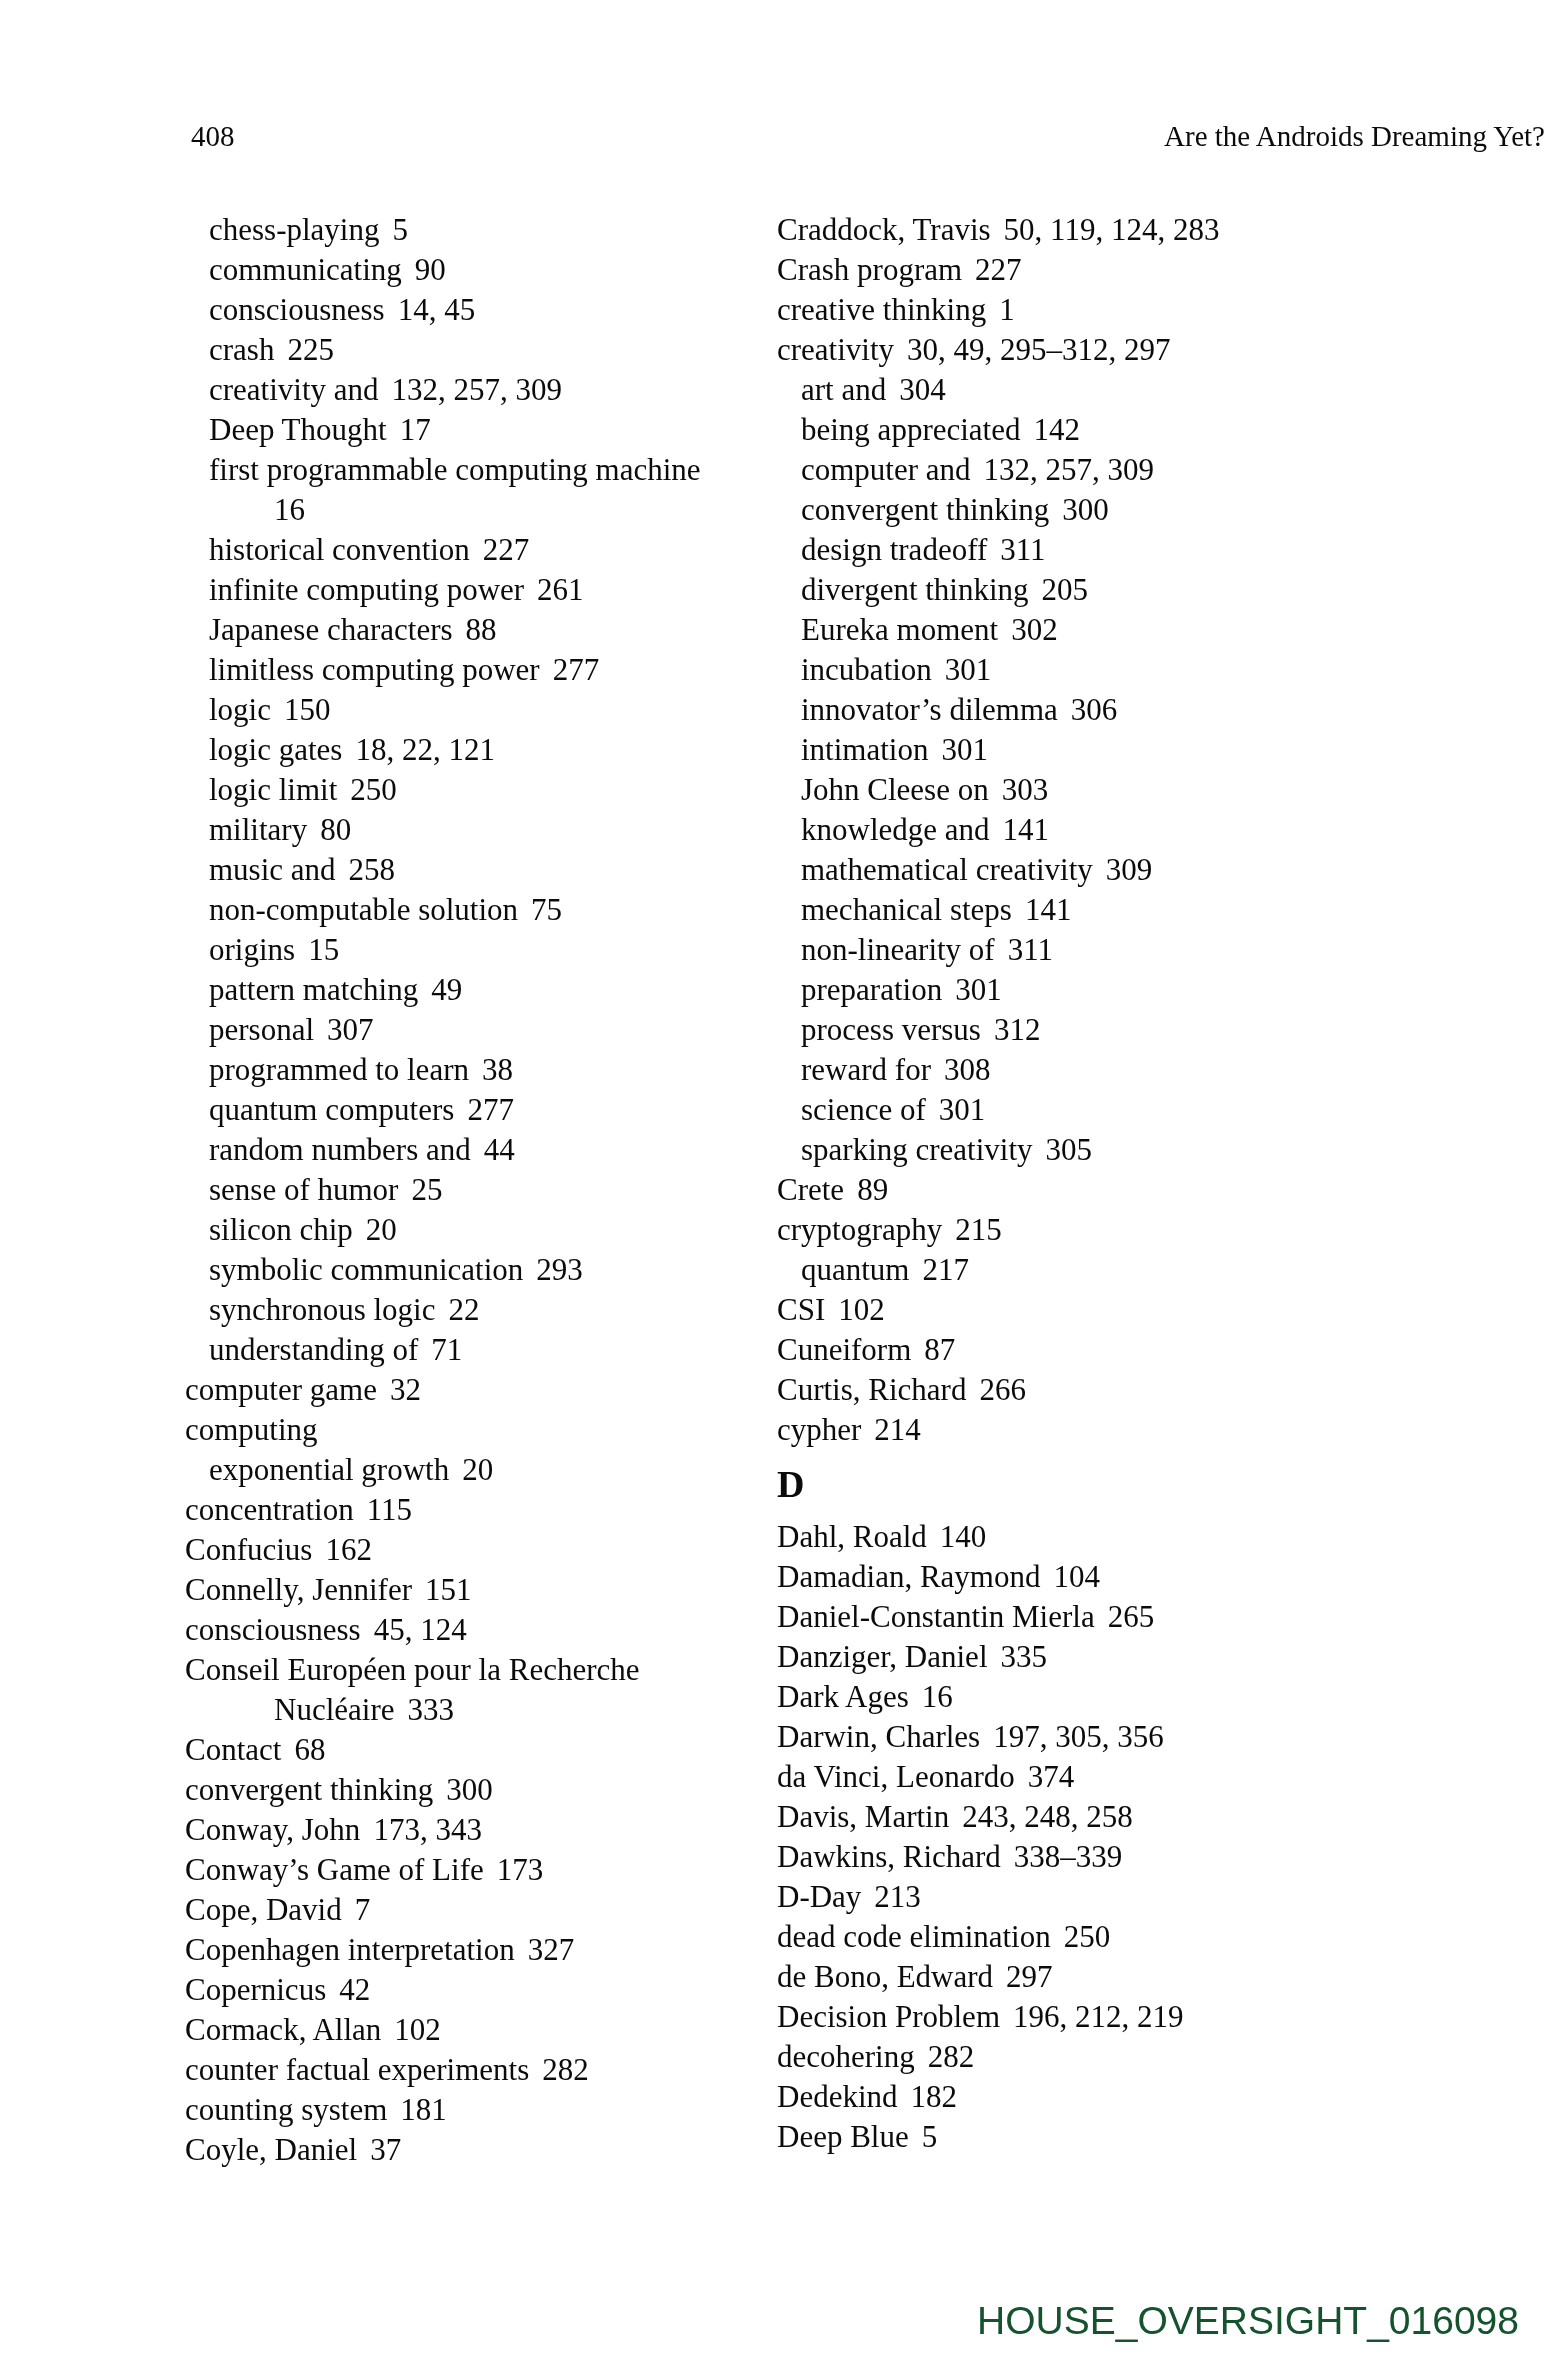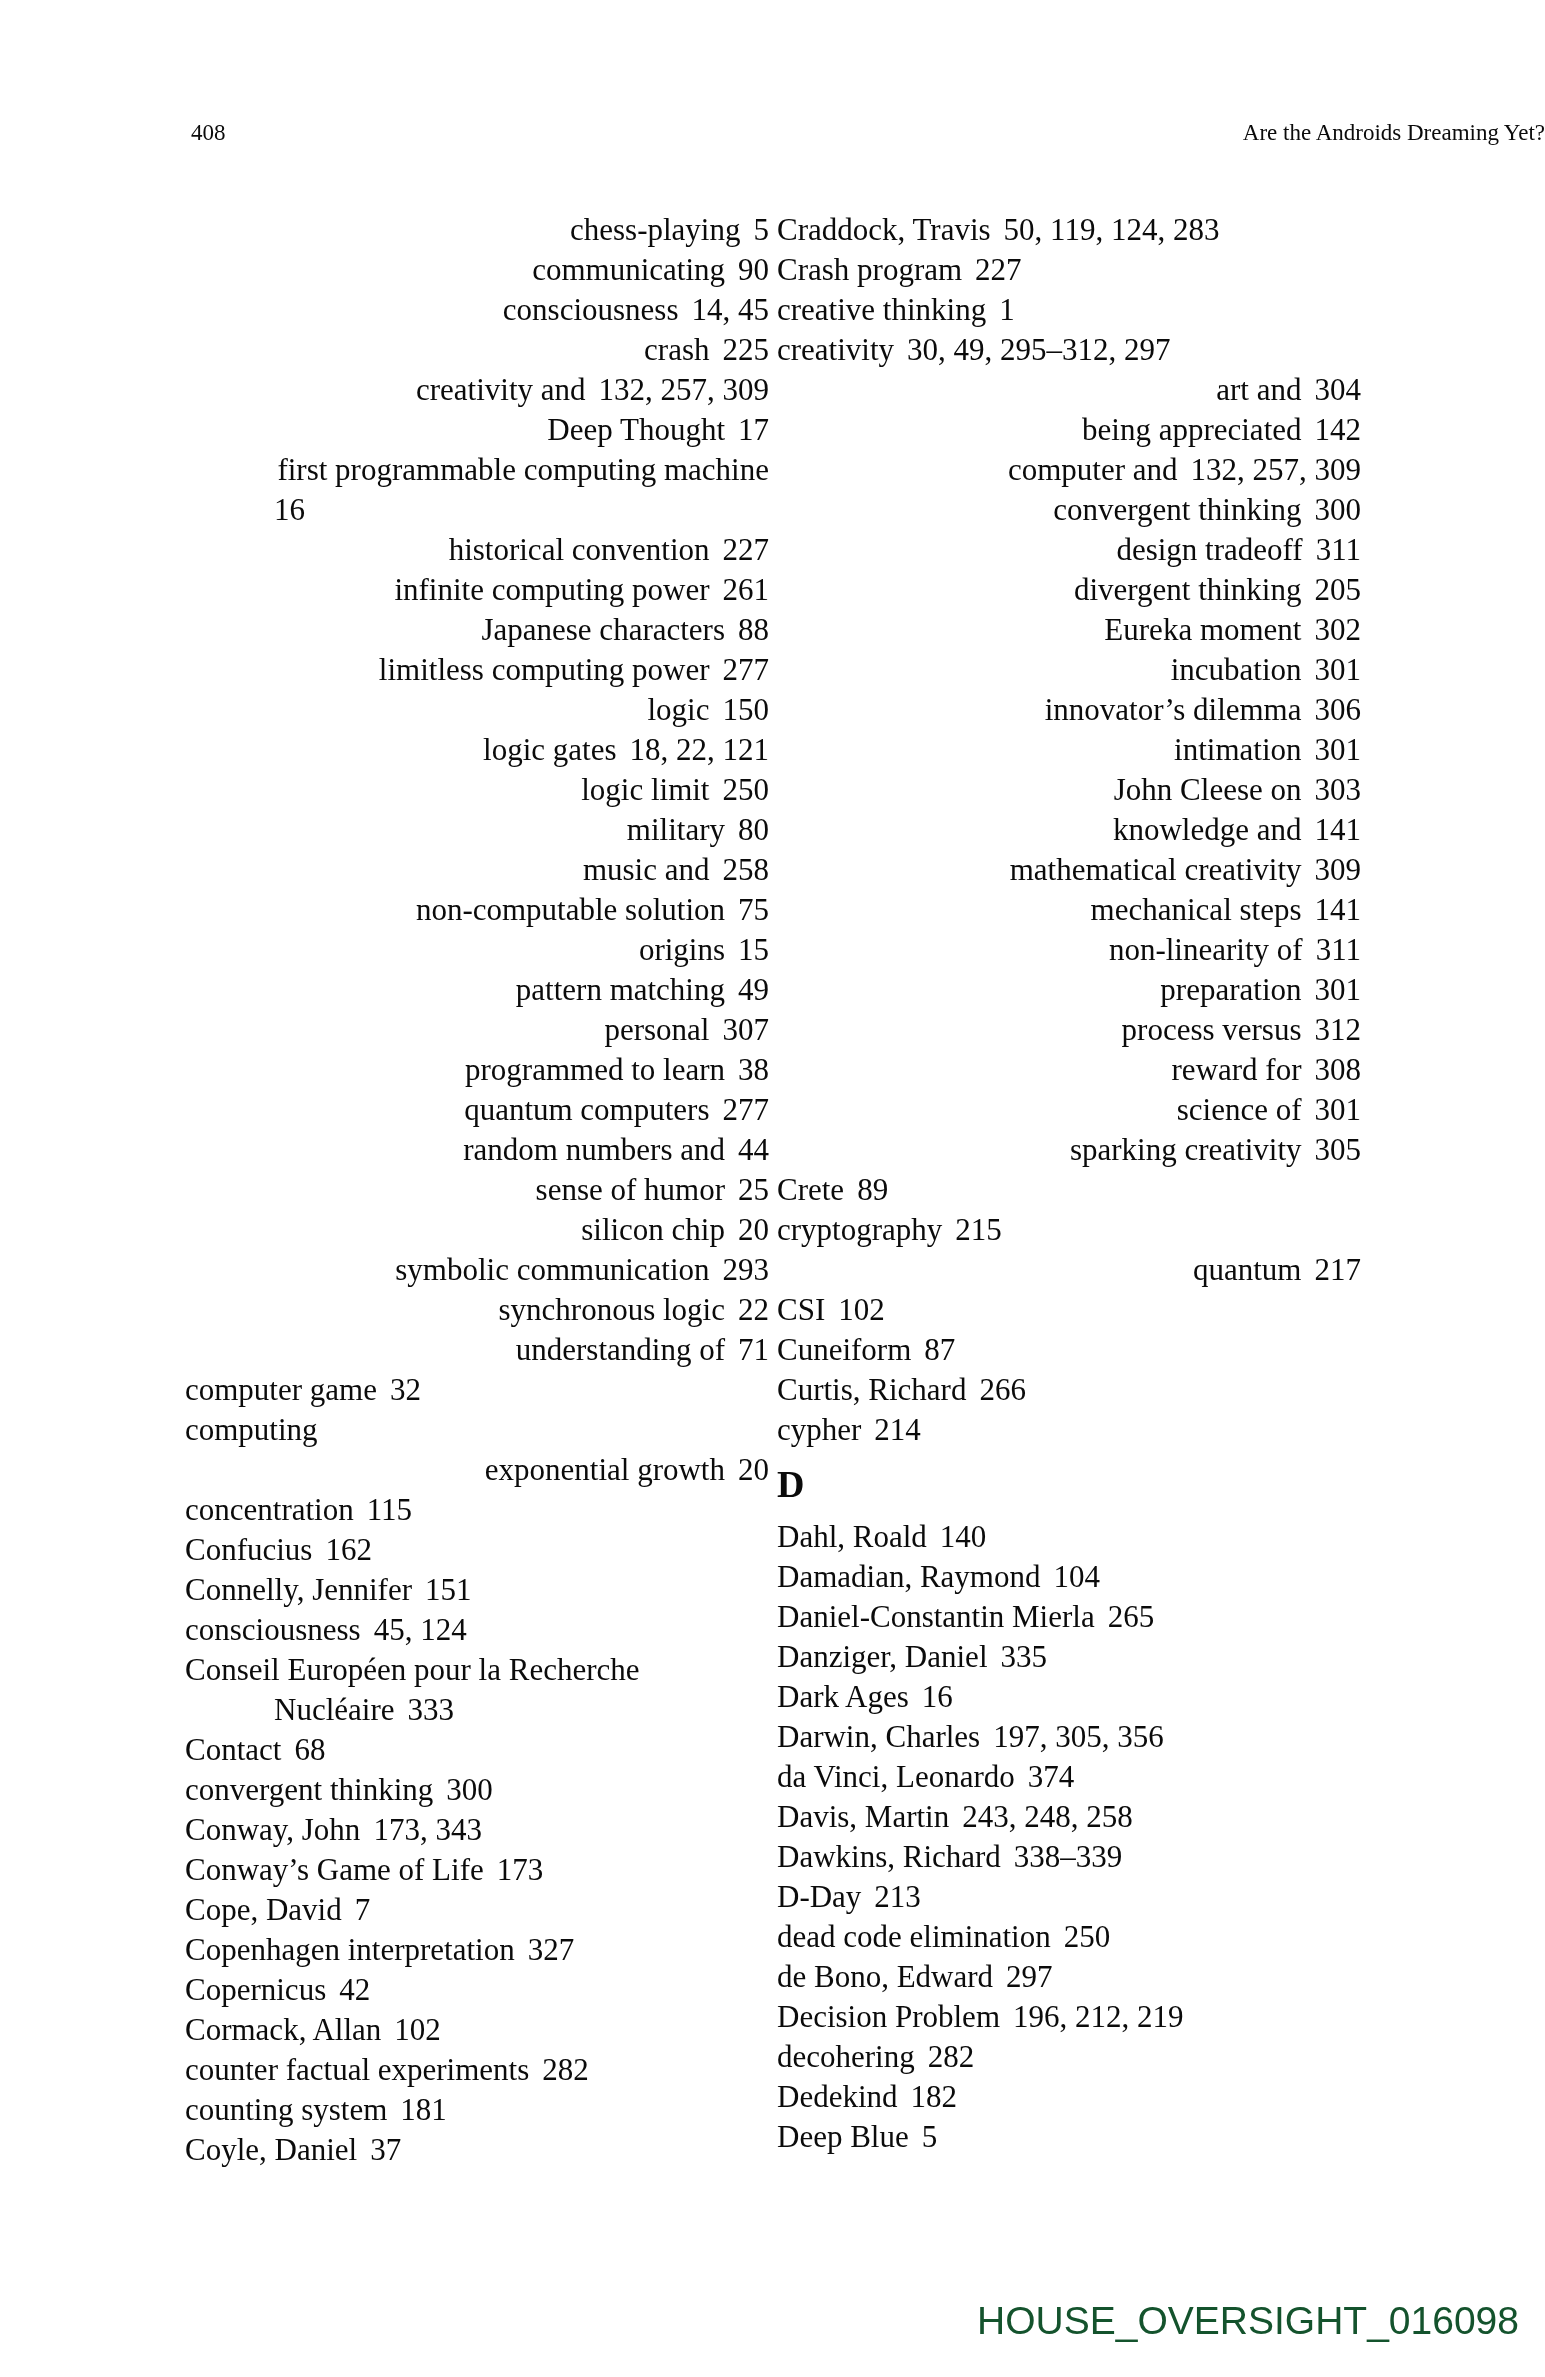--- a/index.html
+++ b/index.html
@@ -4,29 +4,29 @@
 <style>
   html,body{margin:0;padding:0;background:#e8e8e8;}
   .page{
     position:relative;
     width:1545px;height:2377px;
     background:#ffffff;
     color:#0b0b0b;
     font-family:"Liberation Serif", serif;
     overflow:hidden;
   }
-  .running-head{position:absolute;top:120px;left:0;width:100%;height:43px;font-size:23px;}
+  .running-head{position:absolute;top:120px;left:0;width:100%;height:43px;font-size:29px;}
   .pagenum{position:absolute;left:191px;top:0;}
   .head-title{position:absolute;left:11px;right:0;top:0;text-align:right;}
   .col{position:absolute;top:210px;width:584px;}
   .col-left{left:185px;}
   .col-right{left:777px;}
   .entry{font-size:31px;line-height:40px;white-space:nowrap;}
   .lvl0{padding-left:0;}
-  .lvl1{padding-left:24px;text-align:right;}
+  .lvl1{padding-left:24px;}
   .lvl2{padding-left:89px;}
   .gap{margin-left:13px;}
   .italic{}
   .heading{font-size:38px;font-weight:bold;line-height:45px;margin:12px 0 10.3px 0;}
   .bates{
     position:absolute;right:26px;top:2299px;
     font-family:"Liberation Sans", sans-serif;
     font-size:39px;color:#14532d;
   }
 </style>

